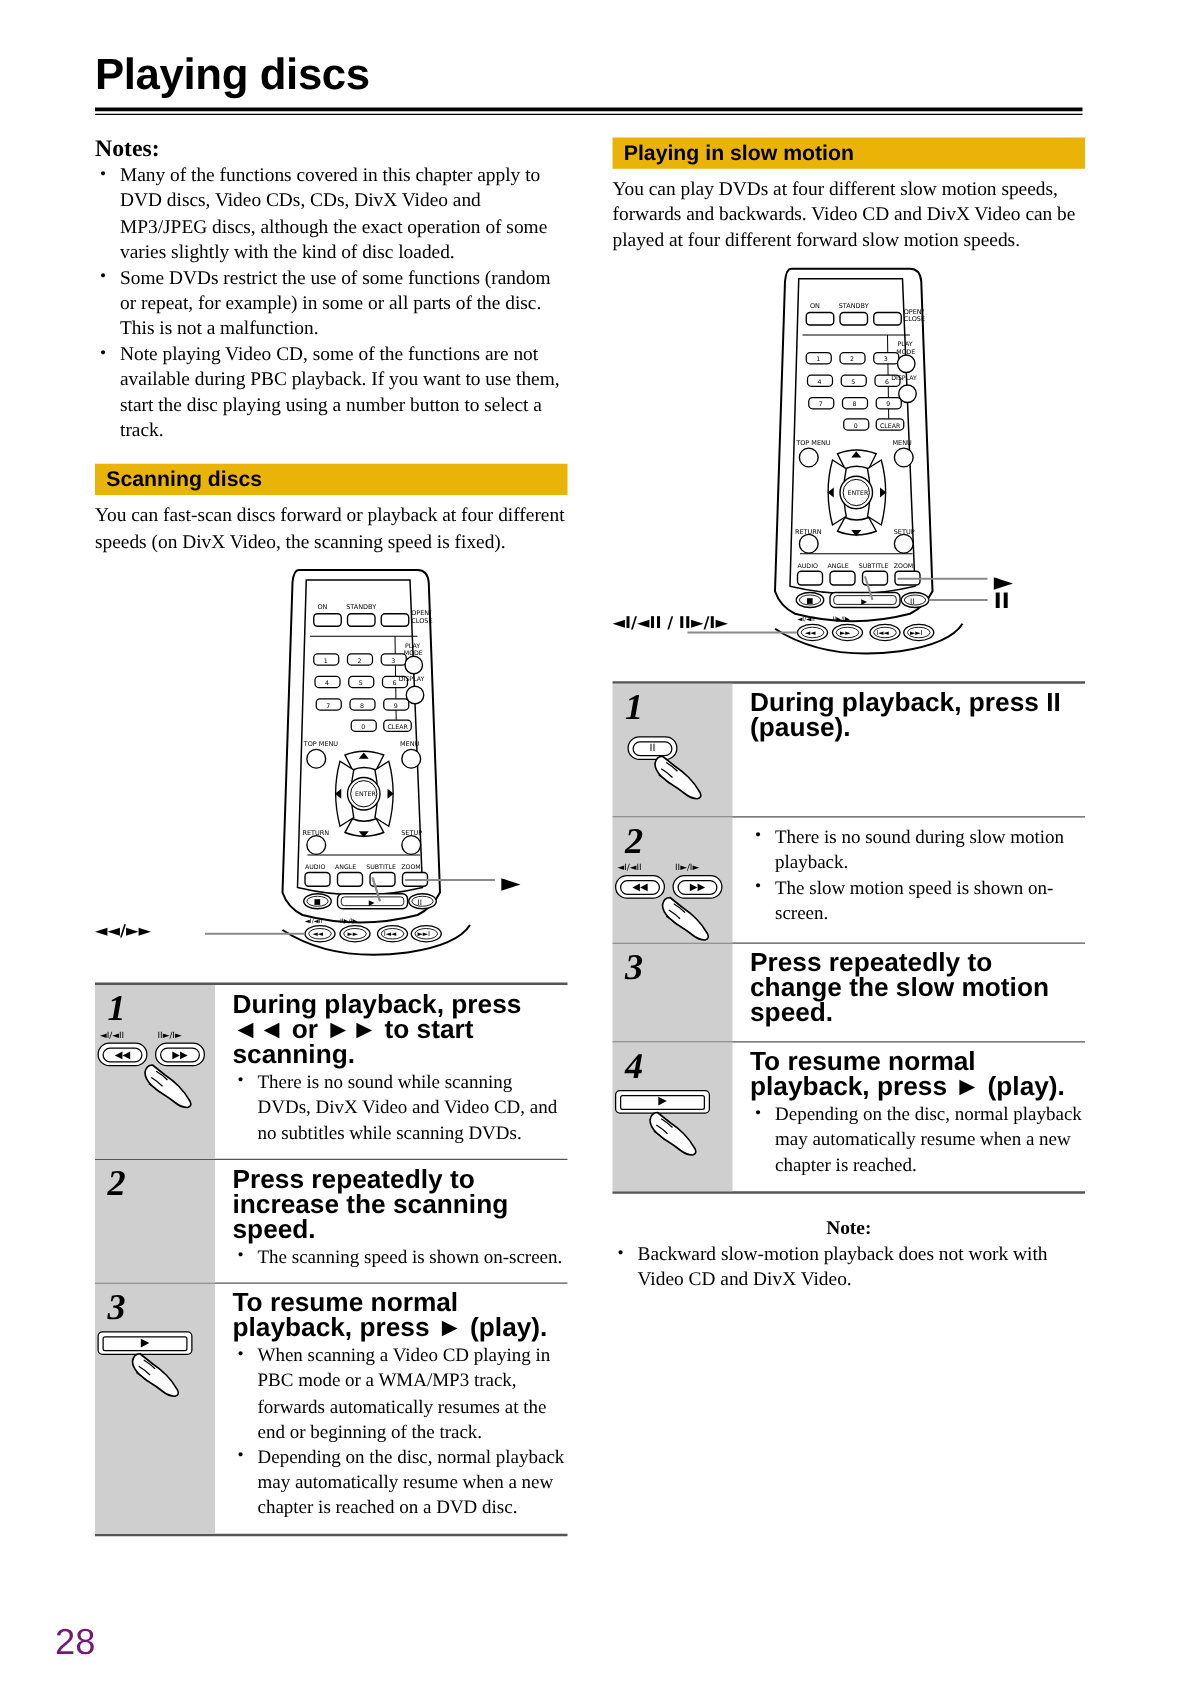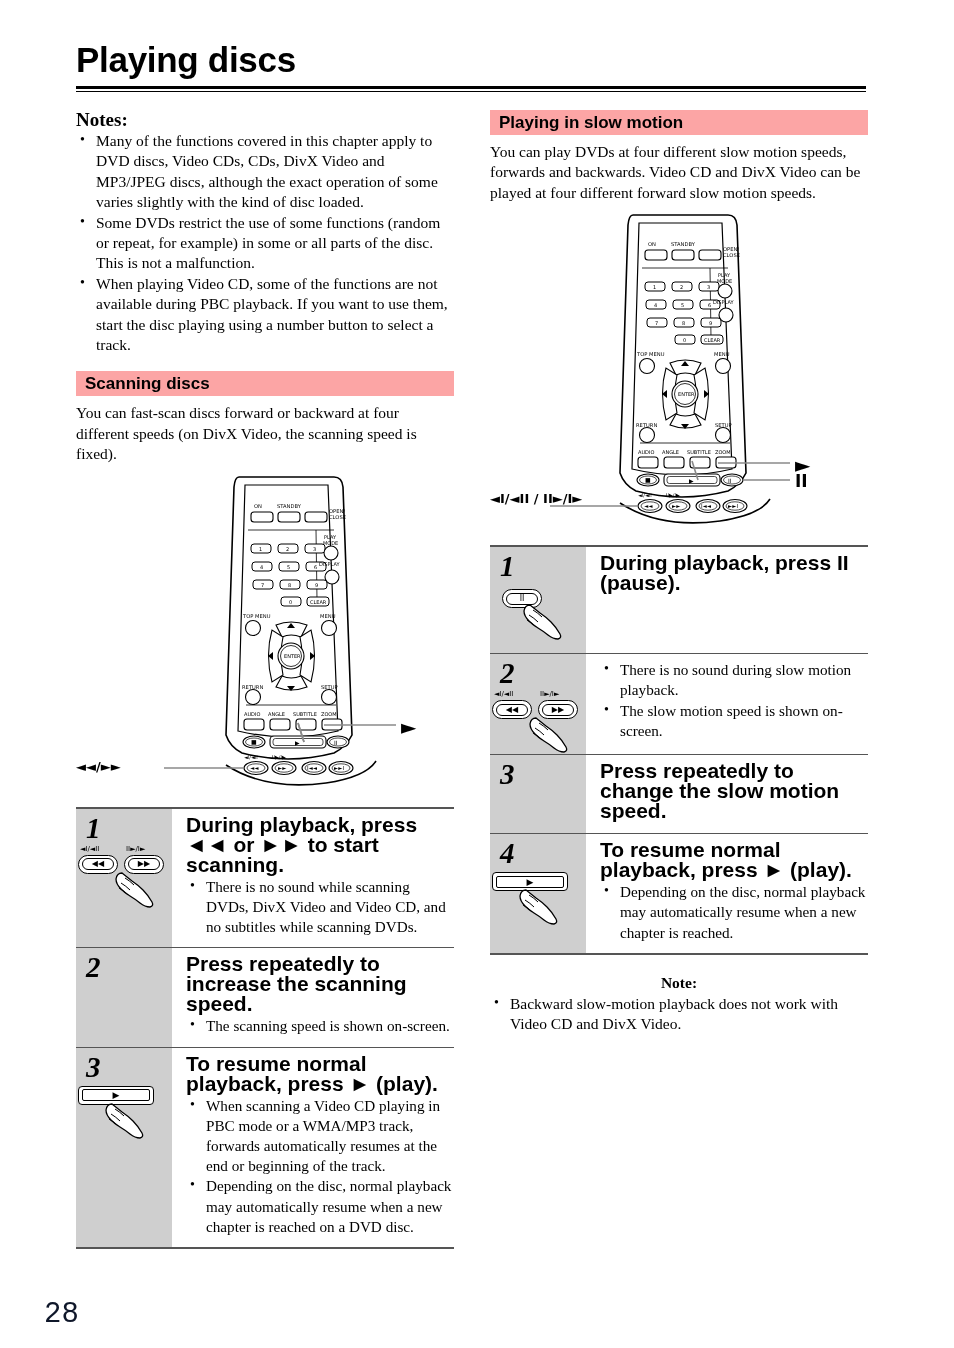--- a/index.html
+++ b/index.html
@@ -85,21 +85,21 @@
     font-size: 14px;
   }
   p.para {
     font-size: 15.5px;
     line-height: 20.4px;
     margin: 7px 0 0 0;
   }
 
   
   .section-bar {
-    background: #fca5a5;
+    background: #eab308;
     height: 25px;
     line-height: 25px;
     padding-left: 9px;
     font-family: "Liberation Sans", "DejaVu Sans", sans-serif;
     font-weight: bold;
     font-size: 17px;
     margin-top: 16px;
     box-sizing: border-box;
   }
 
@@ -228,23 +228,23 @@
     font-size: 13px;
     font-weight: bold;
     white-space: nowrap;
   }
 
   
   .page-no {
     position: absolute;
     left: 44px;
     top: 1298px;
-    font-family: Liberation Mono, monospace;
+    font-family: Liberation Sans, sans-serif;
     font-size: 29px;
-    color: #0f172a;
+    color: #701a75;
   }
 
   .note-label {
     font-weight: bold;
     font-size: 15.5px;
     line-height: 20px;
     margin: 18px 0 1px 0;
     text-align: center;
   }
 </style>
@@ -255,25 +255,25 @@
 
   <div class="page-title">Playing discs</div>
   <div class="title-rule"></div>
 
   <div class="col-left">
 
     <div class="notes-label">Notes:</div>
     <ul class="bullets">
       <li>Many of the functions covered in this chapter apply to DVD discs, Video CDs, CDs, DivX Video and MP3/JPEG discs, although the exact operation of some varies slightly with the kind of disc loaded.</li>
       <li>Some DVDs restrict the use of some functions (random or repeat, for example) in some or all parts of the disc. This is not a malfunction.</li>
-      <li>When playing Video CD, some of the functions are not available during PBC playback. If you want to use them, start the disc playing using a number button to select a track.</li>
+      <li>Note playing Video CD, some of the functions are not available during PBC playback. If you want to use them, start the disc playing using a number button to select a track.</li>
     </ul>
 
     <div class="section-bar">Scanning discs</div>
-    <p class="para">You can fast-scan discs forward or backward at four different speeds (on DivX Video, the scanning speed is fixed).</p>
+    <p class="para">You can fast-scan discs forward or playback at four different speeds (on DivX Video, the scanning speed is fixed).</p>
 
     <div class="remote-wrap" style="height:330px;">
       <svg width="378" height="330" viewBox="0 0 378 330">
         <g fill="none" stroke="#000" stroke-width="1.6">
 
           <path d="M163 12 L258 12 Q266 12 267 22 L276 270 Q270 282 258 288 Q212 300 166 288 Q154 282 150 270 L158 22 Q159 12 163 12 Z" fill="#fff"></path>
           <path d="M169 20 L252 20 L262 266 Q212 278 162 266 Z" fill="#fff" stroke-width="1.2"></path>
         </g>
 
         <g stroke="#000" stroke-width="1.1" fill="#fff">

